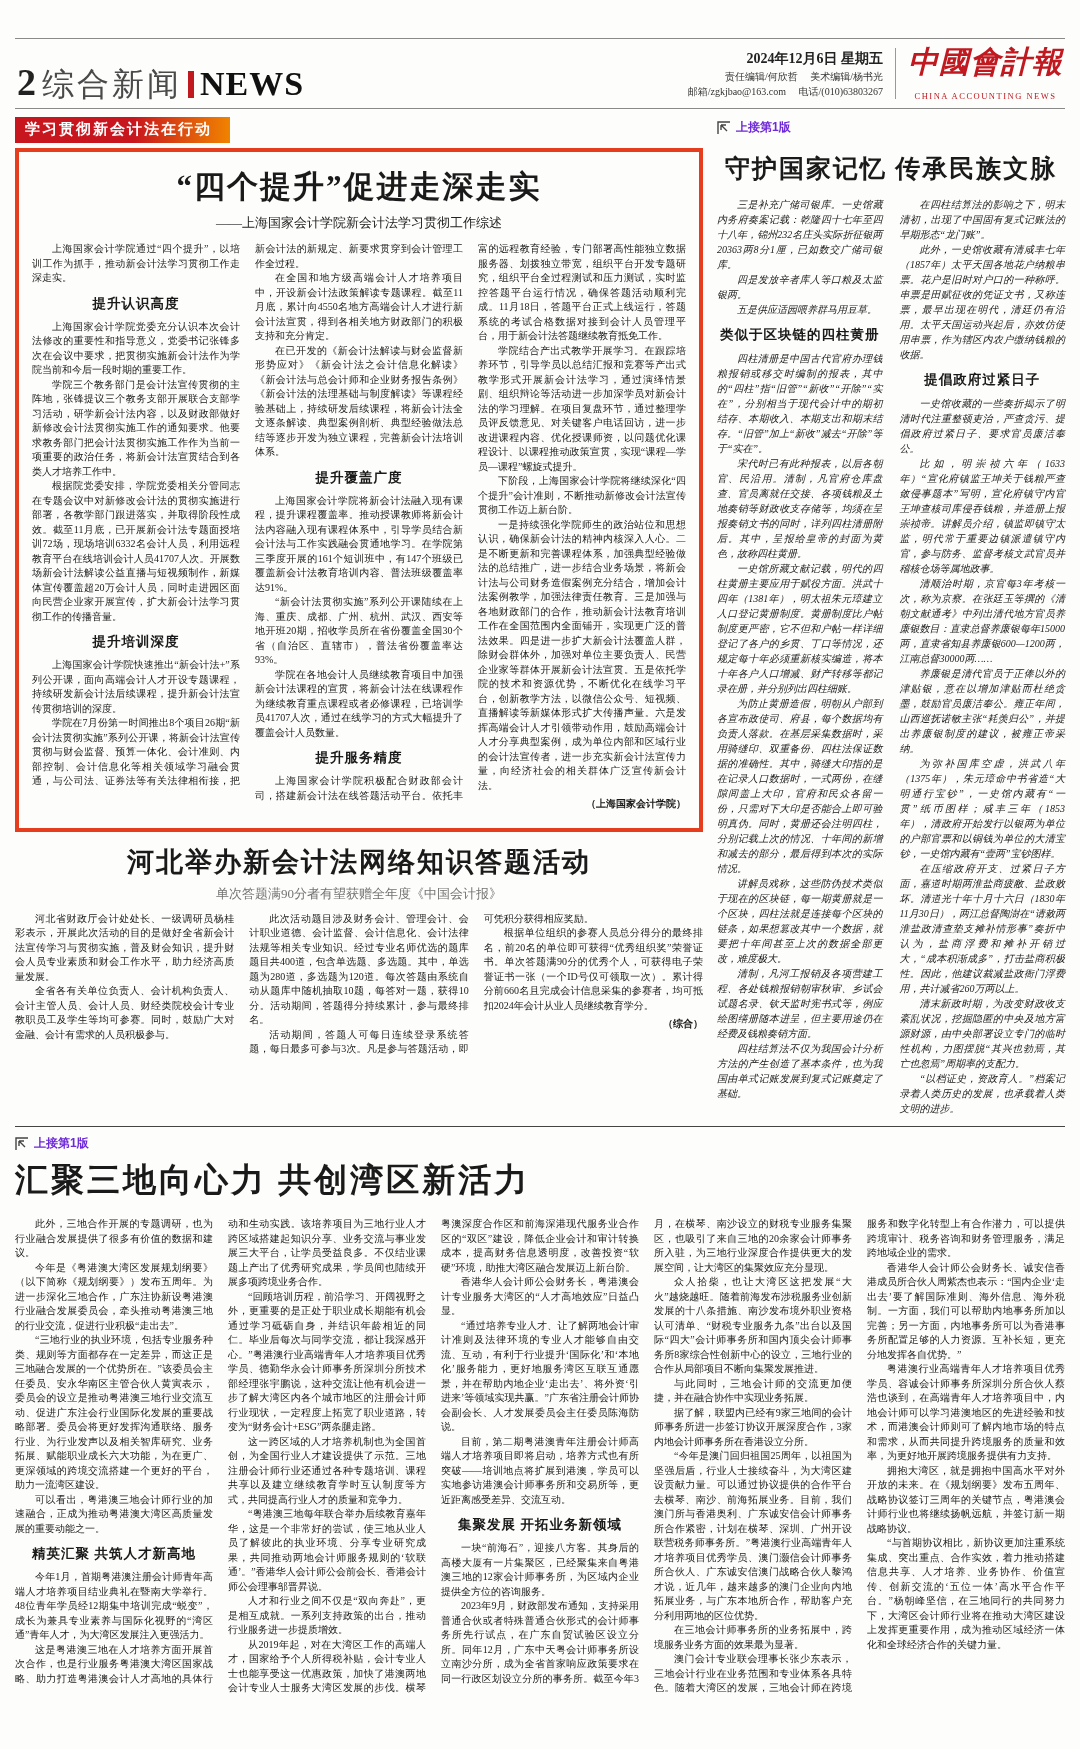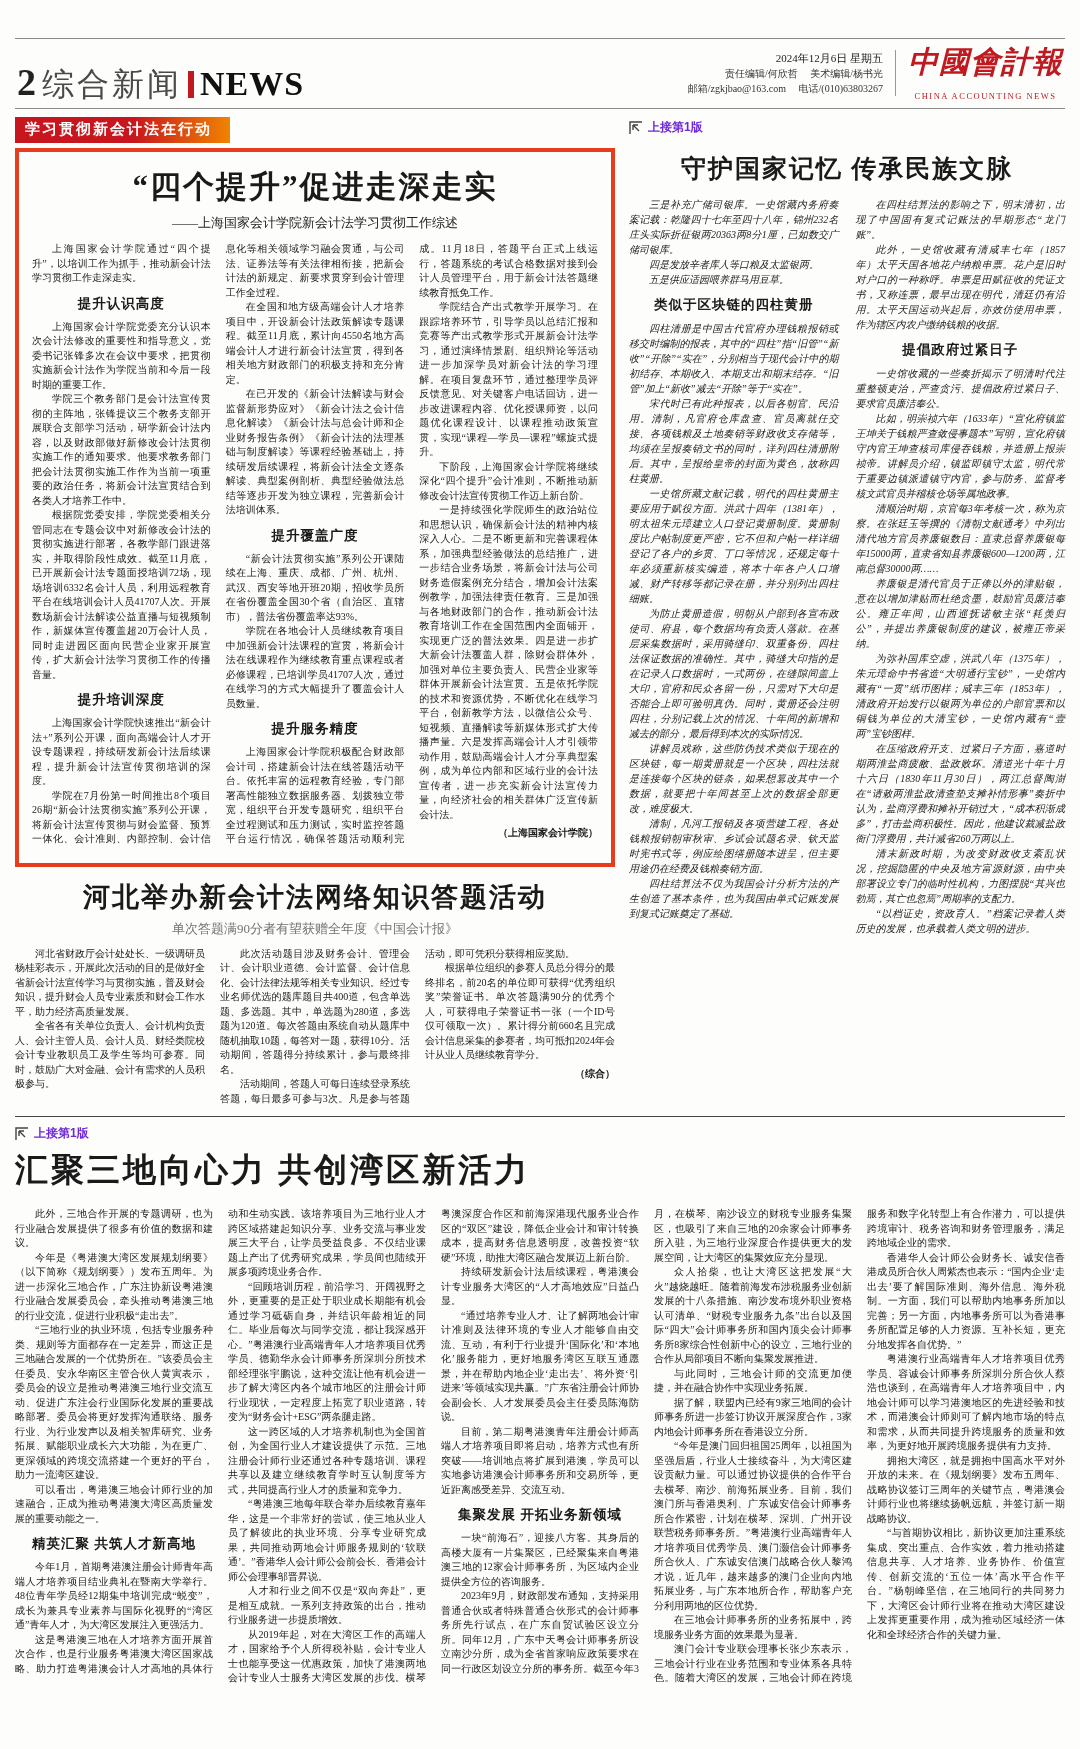--- a/index.html
+++ b/index.html
@@ -7,29 +7,29 @@
   .page{width:1080px;min-height:1749px;margin:0 auto;background:#fdfdfb;box-sizing:border-box;padding:38px 15px 20px;}
   
   .hdr{border-top:1.5px solid #8a8a8a;border-bottom:1.5px solid #8a8a8a;padding:6px 2px 7px;display:flex;justify-content:space-between;align-items:flex-end;}
   .hdr-left{display:flex;align-items:baseline;gap:6px;}
   .pg-num{font-size:38px;font-weight:700;color:#222;line-height:1;}
   .sec-cn{font-size:32px;color:#4a4a4a;letter-spacing:3px;line-height:1;}
   .red-bar{display:inline-block;width:6px;height:27px;background:#c01920;transform:translateY(3px);}
   .sec-en{font-size:34px;font-weight:700;color:#111;line-height:1;letter-spacing:1px;}
   .hdr-right{display:flex;align-items:center;}
   .pub-block{text-align:right;padding-right:12px;border-right:1px solid #999;line-height:1.5;}
-  .pub-date{font-size:11px;font-weight:400;color:#222;}
+  .pub-date{font-size:14px;font-weight:700;color:#222;}
   .pub-small{font-size:10px;color:#333;}
   .pub-small span{margin-left:10px;}
   .masthead{padding-left:12px;text-align:center;}
   .mast-cn{font-size:30px;font-weight:700;color:#c01920;letter-spacing:1px;line-height:1.1;font-style:italic;}
   .mast-en{font-size:8.5px;color:#c01920;letter-spacing:1.5px;margin-top:13px;}
   
   .top-region{display:flex;gap:14px;margin-top:8px;}
-  .col-left{width:600px;flex:none;}
+  .col-left{width:688px;flex:none;}
   .col-right{flex:1;min-width:0;padding-top:2px;}
   .tag{display:inline-block;background:linear-gradient(90deg,#c8161e 55%,#f08300);color:#fff;font-weight:700;font-size:15px;
        font-family:"Liberation Sans","DejaVu Sans",sans-serif;padding:3px 18px 4px 10px;letter-spacing:2px;margin-bottom:5px;}
   .red-box{border:4px solid #e63d1f;padding:10px 13px 16px;}
   .lead-h1{font-size:31px;font-weight:900;text-align:center;margin:4px 0 6px;letter-spacing:2px;}
   .lead-sub{font-size:13px;text-align:center;margin:0 0 10px;color:#222;}
   .body-cols{text-align:justify;}
   .cols3{column-count:3;column-gap:15px;}
   .cols2{column-count:2;column-gap:17px;}
   .cols5{column-count:5;column-gap:15px;}
@@ -94,20 +94,21 @@
             <h3 class="subhead">提升认识高度</h3>
             <p>上海国家会计学院党委充分认识本次会计法修改的重要性和指导意义，党委书记张锋多次在会议中要求，把贯彻实施新会计法作为学院当前和今后一段时期的重要工作。</p>
             <p>学院三个教务部门是会计法宣传贯彻的主阵地，张锋提议三个教务支部开展联合支部学习活动，研学新会计法内容，以及财政部做好新修改会计法贯彻实施工作的通知要求。他要求教务部门把会计法贯彻实施工作作为当前一项重要的政治任务，将新会计法宣贯结合到各类人才培养工作中。</p>
             <p>根据院党委安排，学院党委相关分管同志在专题会议中对新修改会计法的贯彻实施进行部署，各教学部门跟进落实，并取得阶段性成效。截至11月底，已开展新会计法专题面授培训72场，现场培训6332名会计人员，利用远程教育平台在线培训会计人员41707人次。开展数场新会计法解读公益直播与短视频制作，新媒体宣传覆盖超20万会计人员，同时走进园区面向民营企业家开展宣传，扩大新会计法学习贯彻工作的传播音量。</p>
             <h3 class="subhead">提升培训深度</h3>
             <p>上海国家会计学院快速推出“新会计法+”系列公开课，面向高端会计人才开设专题课程，持续研发新会计法后续课程，提升新会计法宣传贯彻培训的深度。</p>
             <p>学院在7月份第一时间推出8个项目26期“新会计法贯彻实施”系列公开课，将新会计法宣传贯彻与财会监督、预算一体化、会计准则、内部控制、会计信息化等相关领域学习融会贯通，与公司法、证券法等有关法律相衔接，把新会计法的新规定、新要求贯穿到会计管理工作全过程。</p>
             <p>在全国和地方级高端会计人才培养项目中，开设新会计法政策解读专题课程。截至11月底，累计向4550名地方高端会计人才进行新会计法宣贯，得到各相关地方财政部门的积极支持和充分肯定。</p>
             <p>在已开发的《新会计法解读与财会监督新形势应对》《新会计法之会计信息化解读》《新会计法与总会计师和企业财务报告条例》《新会计法的法理基础与制度解读》等课程经验基础上，持续研发后续课程，将新会计法全文逐条解读、典型案例剖析、典型经验做法总结等逐步开发为独立课程，完善新会计法培训体系。</p>
             <h3 class="subhead">提升覆盖广度</h3>
+            <p>上海国家会计学院将新会计法融入现有课程，提升课程覆盖率。推动授课教师将新会计法内容融入现有课程体系中，引导学员结合新会计法与工作实践融会贯通地学习。在学院第三季度开展的161个短训班中，有147个班级已覆盖新会计法教育培训内容、普法班级覆盖率达91%。</p>
             <p>“新会计法贯彻实施”系列公开课陆续在上海、重庆、成都、广州、杭州、武汉、西安等地开班20期，招收学员所在省份覆盖全国30个省（自治区、直辖市），普法省份覆盖率达93%。</p>
             <p>学院在各地会计人员继续教育项目中加强新会计法课程的宣贯，将新会计法在线课程作为继续教育重点课程或者必修课程，已培训学员41707人次，通过在线学习的方式大幅提升了覆盖会计人员数量。</p>
             <h3 class="subhead">提升服务精度</h3>
             <p>上海国家会计学院积极配合财政部会计司，搭建新会计法在线答题活动平台。依托丰富的远程教育经验，专门部署高性能独立数据服务器、划拨独立带宽，组织平台开发专题研究，组织平台全过程测试和压力测试，实时监控答题平台运行情况，确保答题活动顺利完成。11月18日，答题平台正式上线运行，答题系统的考试合格数据对接到会计人员管理平台，用于新会计法答题继续教育抵免工作。</p>
             <p>学院结合产出式教学开展学习。在跟踪培养环节，引导学员以总结汇报和竞赛等产出式教学形式开展新会计法学习，通过演绎情景剧、组织辩论等活动进一步加深学员对新会计法的学习理解。在项目复盘环节，通过整理学员评反馈意见、对关键客户电话回访，进一步改进课程内容、优化授课师资，以问题优化课程设计、以课程推动政策宣贯，实现“课程—学员—课程”螺旋式提升。</p>
             <p>下阶段，上海国家会计学院将继续深化“四个提升”会计准则，不断推动新修改会计法宣传贯彻工作迈上新台阶。</p>
             <p>一是持续强化学院师生的政治站位和思想认识，确保新会计法的精神内核深入人心。二是不断更新和完善课程体系，加强典型经验做法的总结推广，进一步结合业务场景，将新会计法与公司财务造假案例充分结合，增加会计法案例教学，加强法律责任教育。三是加强与各地财政部门的合作，推动新会计法教育培训工作在全国范围内全面铺开，实现更广泛的普法效果。四是进一步扩大新会计法覆盖人群，除财会群体外，加强对单位主要负责人、民营企业家等群体开展新会计法宣贯。五是依托学院的技术和资源优势，不断优化在线学习平台，创新教学方法，以微信公众号、短视频、直播解读等新媒体形式扩大传播声量。六是发挥高端会计人才引领带动作用，鼓励高端会计人才分享典型案例，成为单位内部和区域行业的会计法宣传者，进一步充实新会计法宣传力量，向经济社会的相关群体广泛宣传新会计法。</p>
             <p class="sign">（上海国家会计学院）</p>
           </div>
       </div>
@@ -179,21 +180,21 @@
         <p>“三地行业的执业环境，包括专业服务种类、规则等方面都存在一定差异，而这正是三地融合发展的一个优势所在。”该委员会主任委员、安永华南区主管合伙人黄寅表示，委员会的设立是推动粤港澳三地行业交流互动、促进广东注会行业国际化发展的重要战略部署。委员会将更好发挥沟通联络、服务行业、为行业发声以及相关智库研究、业务拓展、赋能职业成长六大功能，为在更广、更深领域的跨境交流搭建一个更好的平台，助力一流湾区建设。</p>
         <p>可以看出，粤港澳三地会计师行业的加速融合，正成为推动粤港澳大湾区高质量发展的重要动能之一。</p>
         <h3 class="subhead">精英汇聚 共筑人才新高地</h3>
         <p>今年1月，首期粤港澳注册会计师青年高端人才培养项目结业典礼在暨南大学举行。48位青年学员经12期集中培训完成“蜕变”，成长为兼具专业素养与国际化视野的“湾区通”青年人才，为大湾区发展注入更强活力。</p>
         <p>这是粤港澳三地在人才培养方面开展首次合作，也是行业服务粤港澳大湾区国家战略、助力打造粤港澳会计人才高地的具体行动和生动实践。该培养项目为三地行业人才跨区域搭建起知识分享、业务交流与事业发展三大平台，让学员受益良多。不仅结业课题上产出了优秀研究成果，学员间也陆续开展多项跨境业务合作。</p>
         <p>“回顾培训历程，前沿学习、开阔视野之外，更重要的是正处于职业成长期能有机会通过学习砥砺自身，并结识年龄相近的同仁。毕业后每次与同学交流，都让我深感开心。”粤港澳行业高端青年人才培养项目优秀学员、德勤华永会计师事务所深圳分所技术部经理张宇鹏说，这种交流让他有机会进一步了解大湾区内各个城市地区的注册会计师行业现状，一定程度上拓宽了职业道路，转变为“财务会计+ESG”两条腿走路。</p>
         <p>这一跨区域的人才培养机制也为全国首创，为全国行业人才建设提供了示范。三地注册会计师行业还通过各种专题培训、课程共享以及建立继续教育学时互认制度等方式，共同提高行业人才的质量和竞争力。</p>
         <p>“粤港澳三地每年联合举办后续教育嘉年华，这是一个非常好的尝试，使三地从业人员了解彼此的执业环境、分享专业研究成果，共同推动两地会计师服务规则的‘软联通’。”香港华人会计师公会前会长、香港会计师公会理事邬晋昇说。</p>
         <p>人才和行业之间不仅是“双向奔赴”，更是相互成就。一系列支持政策的出台，推动行业服务进一步提质增效。</p>
         <p>从2019年起，对在大湾区工作的高端人才，国家给予个人所得税补贴，会计专业人士也能享受这一优惠政策，加快了港澳两地会计专业人士服务大湾区发展的步伐。横琴粤澳深度合作区和前海深港现代服务业合作区的“双区”建设，降低企业会计和审计转换成本，提高财务信息透明度，改善投资“软硬”环境，助推大湾区融合发展迈上新台阶。</p>
-        <p>持续研发新会计法后续课程，粤港澳会计专业服务大湾区的“人才高地效应”日益凸显。</p>
+        <p>香港华人会计师公会财务长，粤港澳会计专业服务大湾区的“人才高地效应”日益凸显。</p>
         <p>“通过培养专业人才、让了解两地会计审计准则及法律环境的专业人才能够自由交流、互动，有利于行业提升‘国际化’和‘本地化’服务能力，更好地服务湾区互联互通愿景，并在帮助内地企业‘走出去’、将外资‘引进来’等领域实现共赢。”广东省注册会计师协会副会长、人才发展委员会主任委员陈海防说。</p>
         <p>目前，第二期粤港澳青年注册会计师高端人才培养项目即将启动，培养方式也有所突破——培训地点将扩展到港澳，学员可以实地参访港澳会计师事务所和交易所等，更近距离感受差异、交流互动。</p>
         <h3 class="subhead">集聚发展 开拓业务新领域</h3>
         <p>一块“前海石”，迎接八方客。其身后的高楼大厦有一片集聚区，已经聚集来自粤港澳三地的12家会计师事务所，为区域内企业提供全方位的咨询服务。</p>
         <p>2023年9月，财政部发布通知，支持采用普通合伙或者特殊普通合伙形式的会计师事务所先行试点，在广东自贸试验区设立分所。同年12月，广东中天粤会计师事务所设立南沙分所，成为全省首家响应政策要求在同一行政区划设立分所的事务所。截至今年3月，在横琴、南沙设立的财税专业服务集聚区，也吸引了来自三地的20余家会计师事务所入驻，为三地行业深度合作提供更大的发展空间，让大湾区的集聚效应充分显现。</p>
         <p>众人拾柴，也让大湾区这把发展“大火”越烧越旺。随着前海发布涉税服务业创新发展的十八条措施、南沙发布境外职业资格认可清单、“财税专业服务九条”出台以及国际“四大”会计师事务所和国内顶尖会计师事务所8家综合性创新中心的设立，三地行业的合作从局部项目不断向集聚发展推进。</p>
         <p>与此同时，三地会计师的交流更加便捷，并在融合协作中实现业务拓展。</p>
         <p>据了解，联盟内已经有9家三地间的会计师事务所进一步签订协议开展深度合作，3家内地会计师事务所在香港设立分所。</p>
         <p>“今年是澳门回归祖国25周年，以祖国为坚强后盾，行业人士接续奋斗，为大湾区建设贡献力量。可以通过协议提供的合作平台去横琴、南沙、前海拓展业务。目前，我们澳门所与香港奥利、广东诚安信会计师事务所合作紧密，计划在横琴、深圳、广州开设联营税务师事务所。”粤港澳行业高端青年人才培养项目优秀学员、澳门灏信会计师事务所合伙人、广东诚安信澳门战略合伙人黎鸿才说，近几年，越来越多的澳门企业向内地拓展业务，与广东本地所合作，帮助客户充分利用两地的区位优势。</p>
         <p>在三地会计师事务所的业务拓展中，跨境服务业务方面的效果最为显著。</p>

